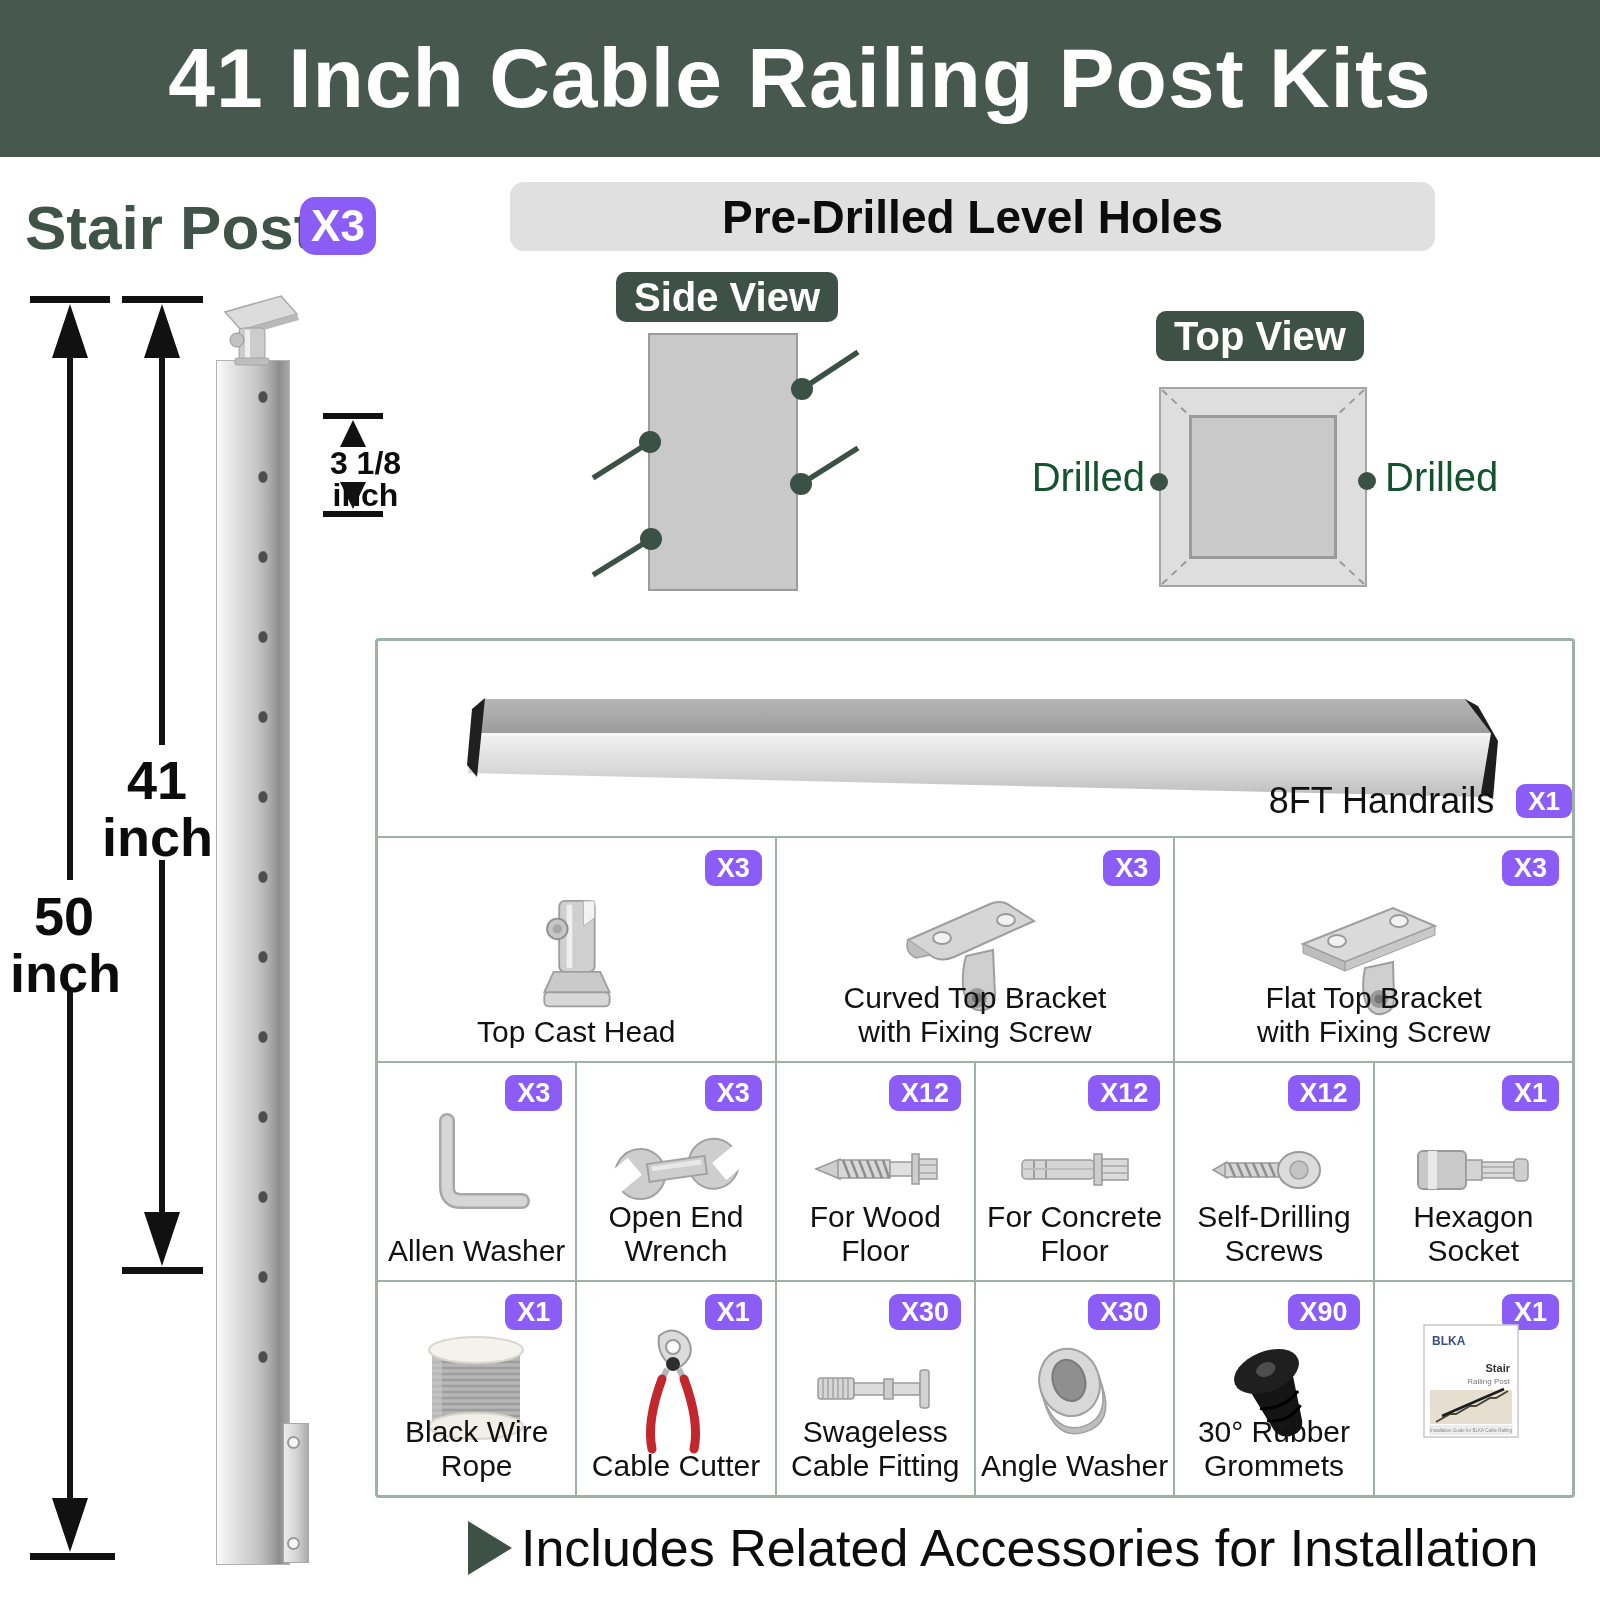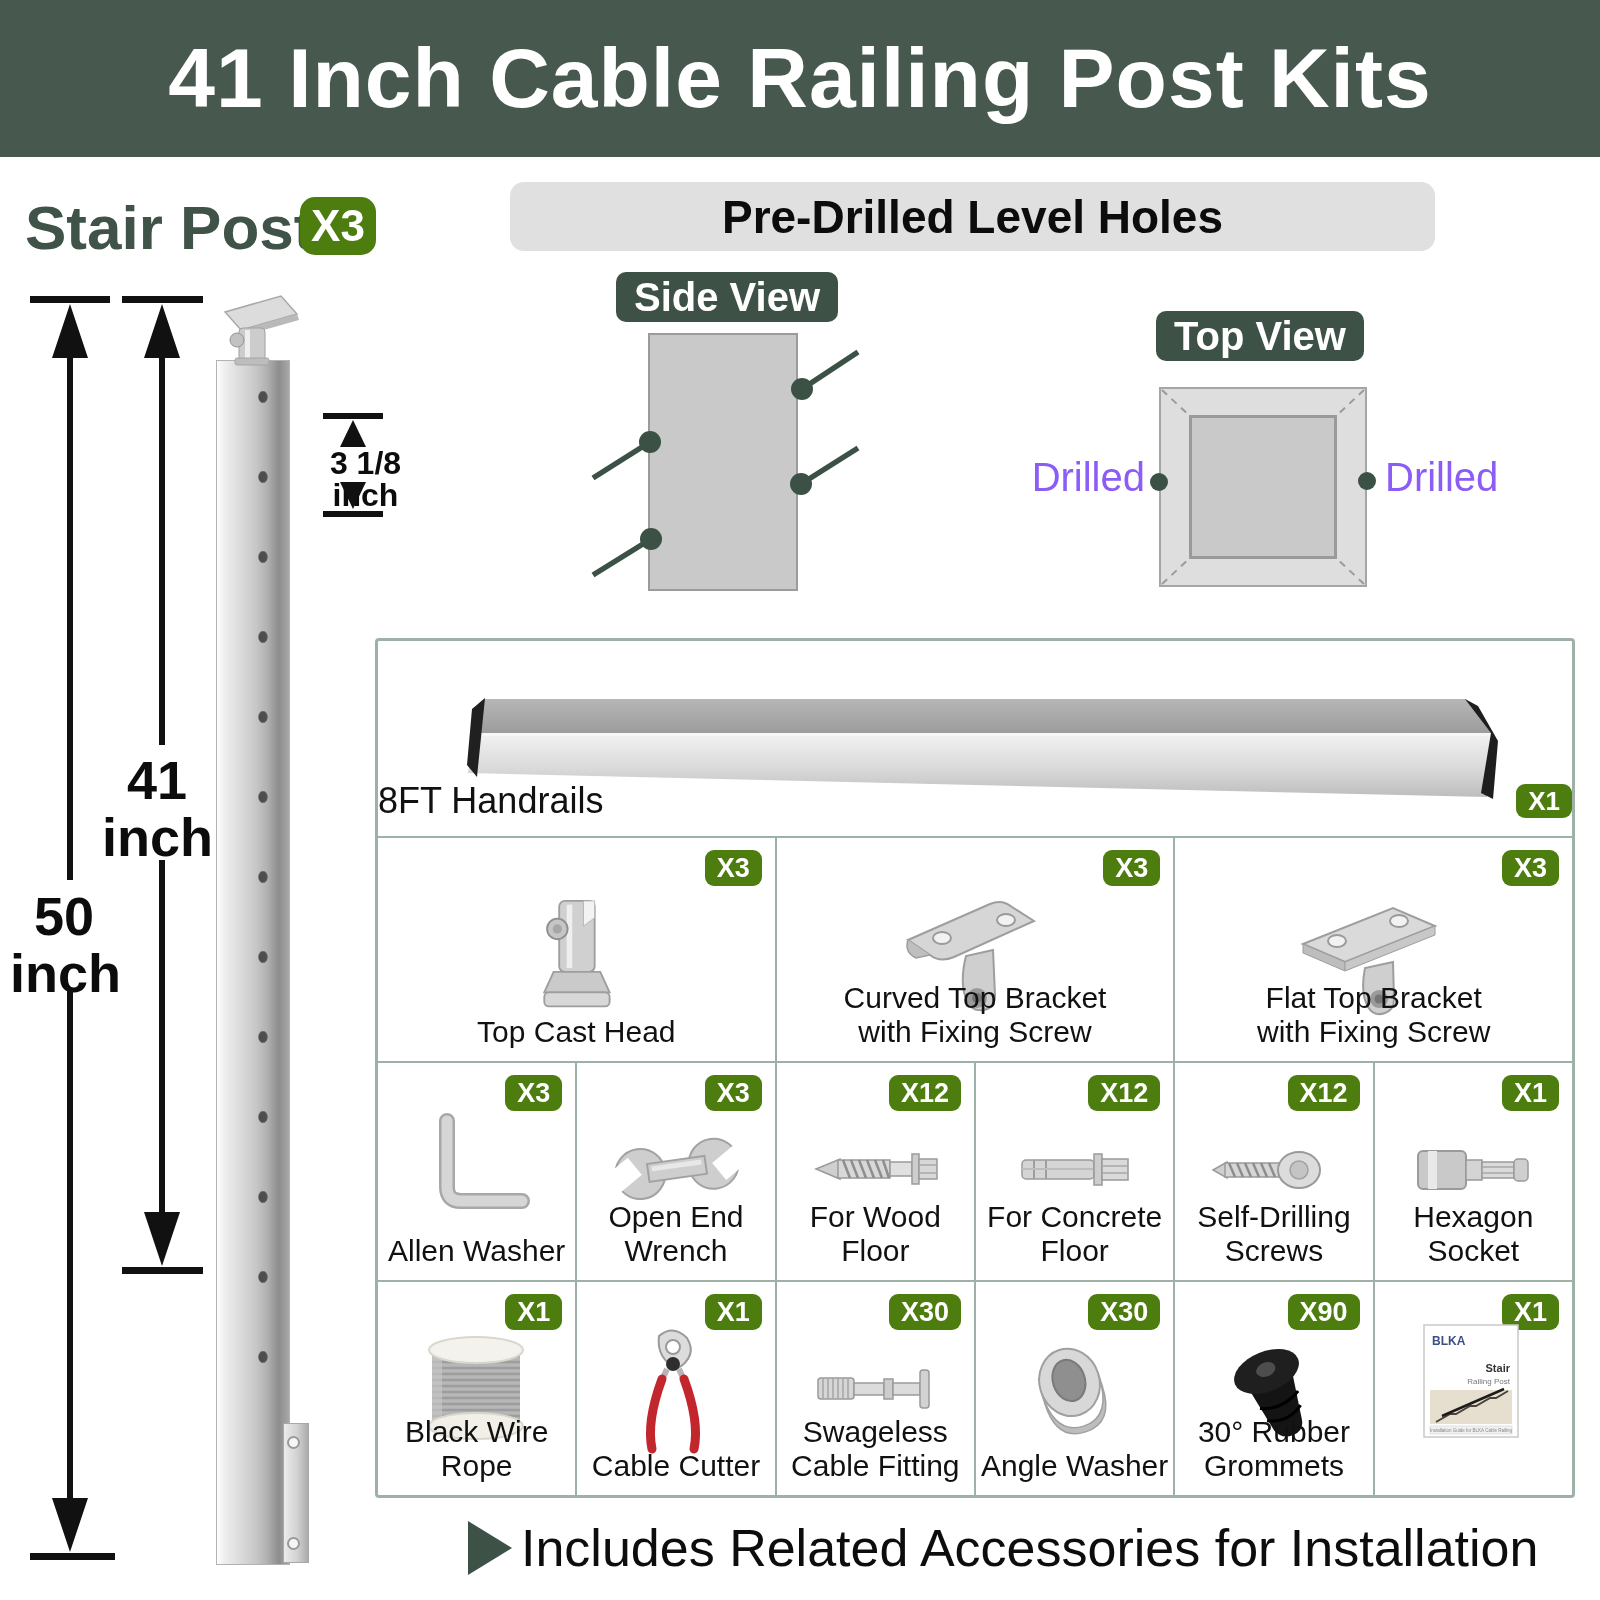--- a/index.html
+++ b/index.html
@@ -5,21 +5,21 @@
   html,body{margin:0;padding:0;}
   body{width:1600px;height:1600px;position:relative;background:#ffffff;
        font-family:"Liberation Sans", sans-serif;overflow:hidden;}
   .abs{position:absolute;}
   
   .banner{left:0;top:0;width:1600px;height:157px;background:#47594f;
           display:flex;align-items:center;justify-content:center;}
   .banner h1{margin:16px;color:#ffffff;font-size:84px;font-weight:bold;letter-spacing:1px;}
   
   .stair-label{left:25px;top:192px;font-size:62px;font-weight:bold;color:#3f5349;}
-  .badge{display:inline-block;background:#4d7c0f;color:#fff;font-weight:bold;
+  .badge{display:inline-block;background:#8b5cf6;color:#fff;font-weight:bold;
          text-align:center;border-radius:10px;}
   .badge-big{left:300px;top:197px;font-size:44px;line-height:58px;width:76px;
              border-radius:15px;}
   
   .post-body{left:216px;top:360px;width:74px;height:1205px;
      background:linear-gradient(90deg,#fdfdfd 0%,#ededed 12%,#d6d6d6 38%,#c6c6c6 55%,#b0b0b0 70%,#8d8d8d 86%,#a8a8a8 100%);
      border:1px solid #b3b3b3;box-sizing:border-box;}
   .post-holes{left:252px;top:357px;width:22px;height:1040px;
      background-image:radial-gradient(ellipse 7px 9px at center,#4e4e4e 55%,#8d8d8d 68%,rgba(0,0,0,0) 72%);
      background-size:22px 80px;background-repeat:repeat-y;}
@@ -38,42 +38,42 @@
   .view-badge{background:#3d5146;color:#fff;border-radius:10px;font-size:40px;font-weight:600;
               line-height:50px;padding:0 18px;}
   .side-view-badge{left:616px;top:272px;}
   .top-view-badge{left:1156px;top:311px;}
   .side-rect{left:648px;top:333px;width:150px;height:258px;background:#c9c9c9;
              border:2px solid #9b9b9b;box-sizing:border-box;}
   .tv-outer{left:1159px;top:387px;width:208px;height:200px;background:#dedede;
             border:2px solid #a5a5a5;box-sizing:border-box;}
   .tv-inner{left:1189px;top:415px;width:148px;height:144px;background:#c9c9c9;
             border:3px solid #9a9a9a;box-sizing:border-box;}
-  .drilled{font-size:40px;color:#8b5cf6;top:455px;}
+  .drilled{font-size:40px;color:#14532d;top:455px;}
   .drilled-left{left:1005px;width:140px;text-align:right;}
   .drilled-right{left:1385px;width:160px;text-align:left;}
   
   .table{left:375px;top:638px;width:1200px;height:860px;border:3px solid #9eb1a6;
          box-sizing:border-box;background:#fff;display:flex;flex-direction:column;border-radius:4px;}
   .trow{display:flex;flex-direction:row;box-sizing:border-box;}
   .trow + .trow{border-top:2px solid #9eb1a6;}
   .row-handrail{height:195px;position:relative;}
   .row-brackets{height:225px;}
   .row-tools{height:219px;}
   .row-cables{flex:1;}
   .cell{flex:1;position:relative;box-sizing:border-box;}
   .cell + .cell{border-left:2px solid #9eb1a6;}
   .cell .badge-sm{position:absolute;top:12px;right:13px;font-size:27px;line-height:36px;
                   padding:0 12px;border-radius:9px;}
   .cell .icon{position:absolute;left:0;right:0;top:40px;display:flex;justify-content:center;}
   .row-brackets .cell .icon{top:48px;}
   .cell .lbl{position:absolute;left:4px;right:4px;bottom:12px;text-align:center;
              font-size:30px;line-height:1.13;color:#111;white-space:pre-line;}
   .handrail-caption{position:absolute;left:0;right:0;bottom:14px;display:flex;
-                    align-items:center;justify-content:space-between;gap:6px;}
+                    align-items:center;justify-content:flex-end;gap:22px;}
   .handrail-caption .name{font-size:36px;color:#111;}
   .handrail-caption .badge-sm2{font-size:26px;line-height:34px;padding:0 12px;border-radius:9px;}
   
   .footer{left:468px;top:1518px;display:flex;align-items:center;gap:9px;}
   .tri{width:0;height:0;border-top:27px solid transparent;border-bottom:27px solid transparent;
        border-left:44px solid #3d5146;}
   .footer .note{font-size:52px;color:#0d0d0d;}
   .overlay{left:0;top:0;pointer-events:none;z-index:5;}
 </style>
 </head>

